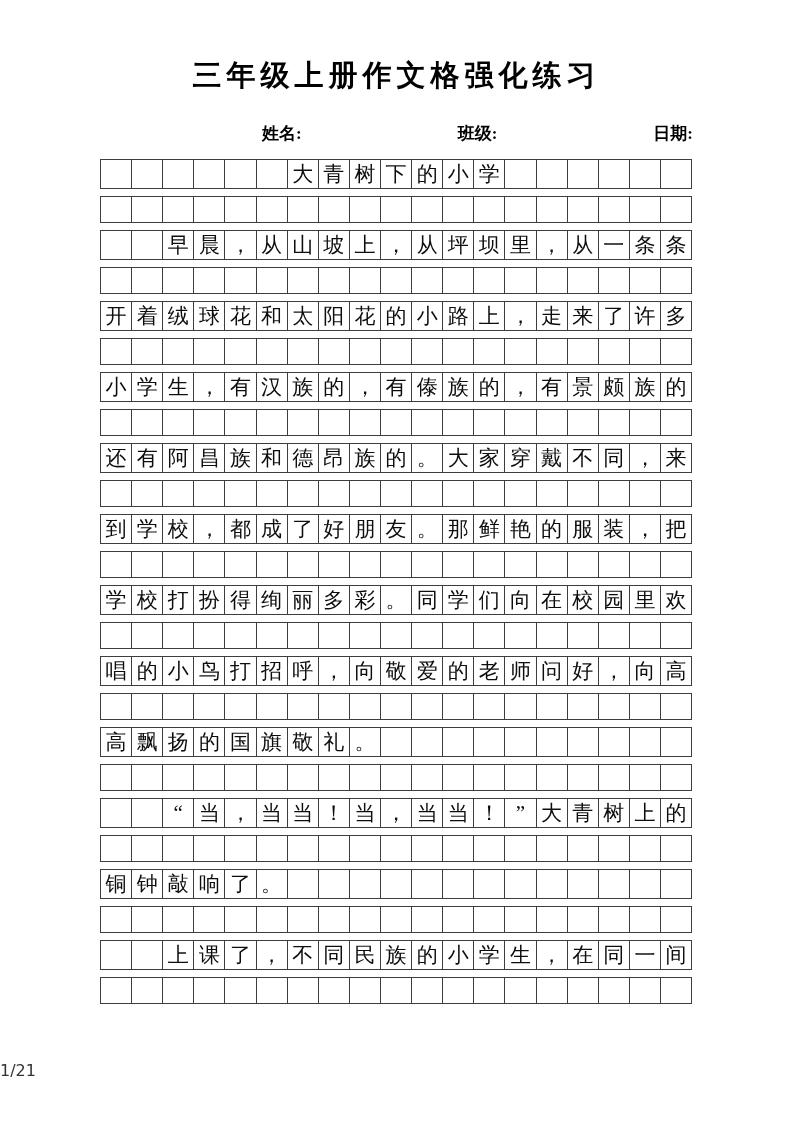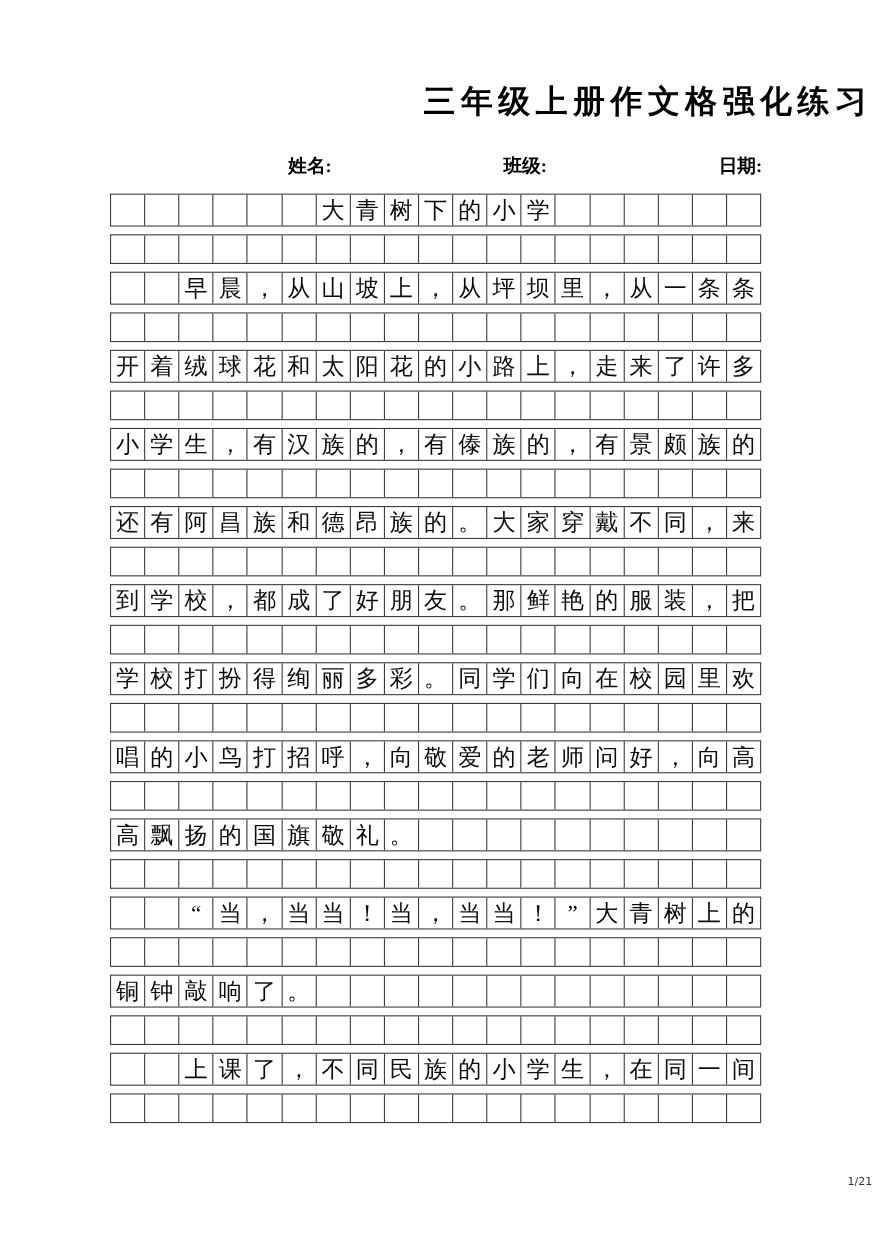--- a/index.html
+++ b/index.html
@@ -6,22 +6,22 @@
   html, body { background: #ffffff; }
   body {
     width: 793px;
     height: 1122px;
     position: relative;
     font-family: "Liberation Serif", serif;
     color: #111;
     overflow: hidden;
   }
   .doc-title {
-    padding-top: 73px;
-    text-align: right;
+    padding-top: 56px;
+    text-align: center;
     font-size: 29px;
     font-weight: bold;
     letter-spacing: 5px;
     color: #000;
   }
   .header-fields {
     display: flex;
     margin: 26px 0 12px 262px;
     font-size: 17px;
     font-weight: bold;
@@ -51,22 +51,22 @@
     line-height: 1;
     color: #0d0d0d;
     overflow: hidden;
   }
   .cell:last-child { border-right: none; }
   .page-number {
     position: absolute;
     bottom: 42px;
     left: 0;
     width: 100%;
-    text-align: right;
-    font-size: 10px;
+    text-align: left;
+    font-size: 16px;
     color: #333;
     font-family: "DejaVu Sans", sans-serif;
   }
 </style>
 </head>
 <body>
 
 <div class="doc-title">三年级上册作文格强化练习</div>
 
 <div class="header-fields">

